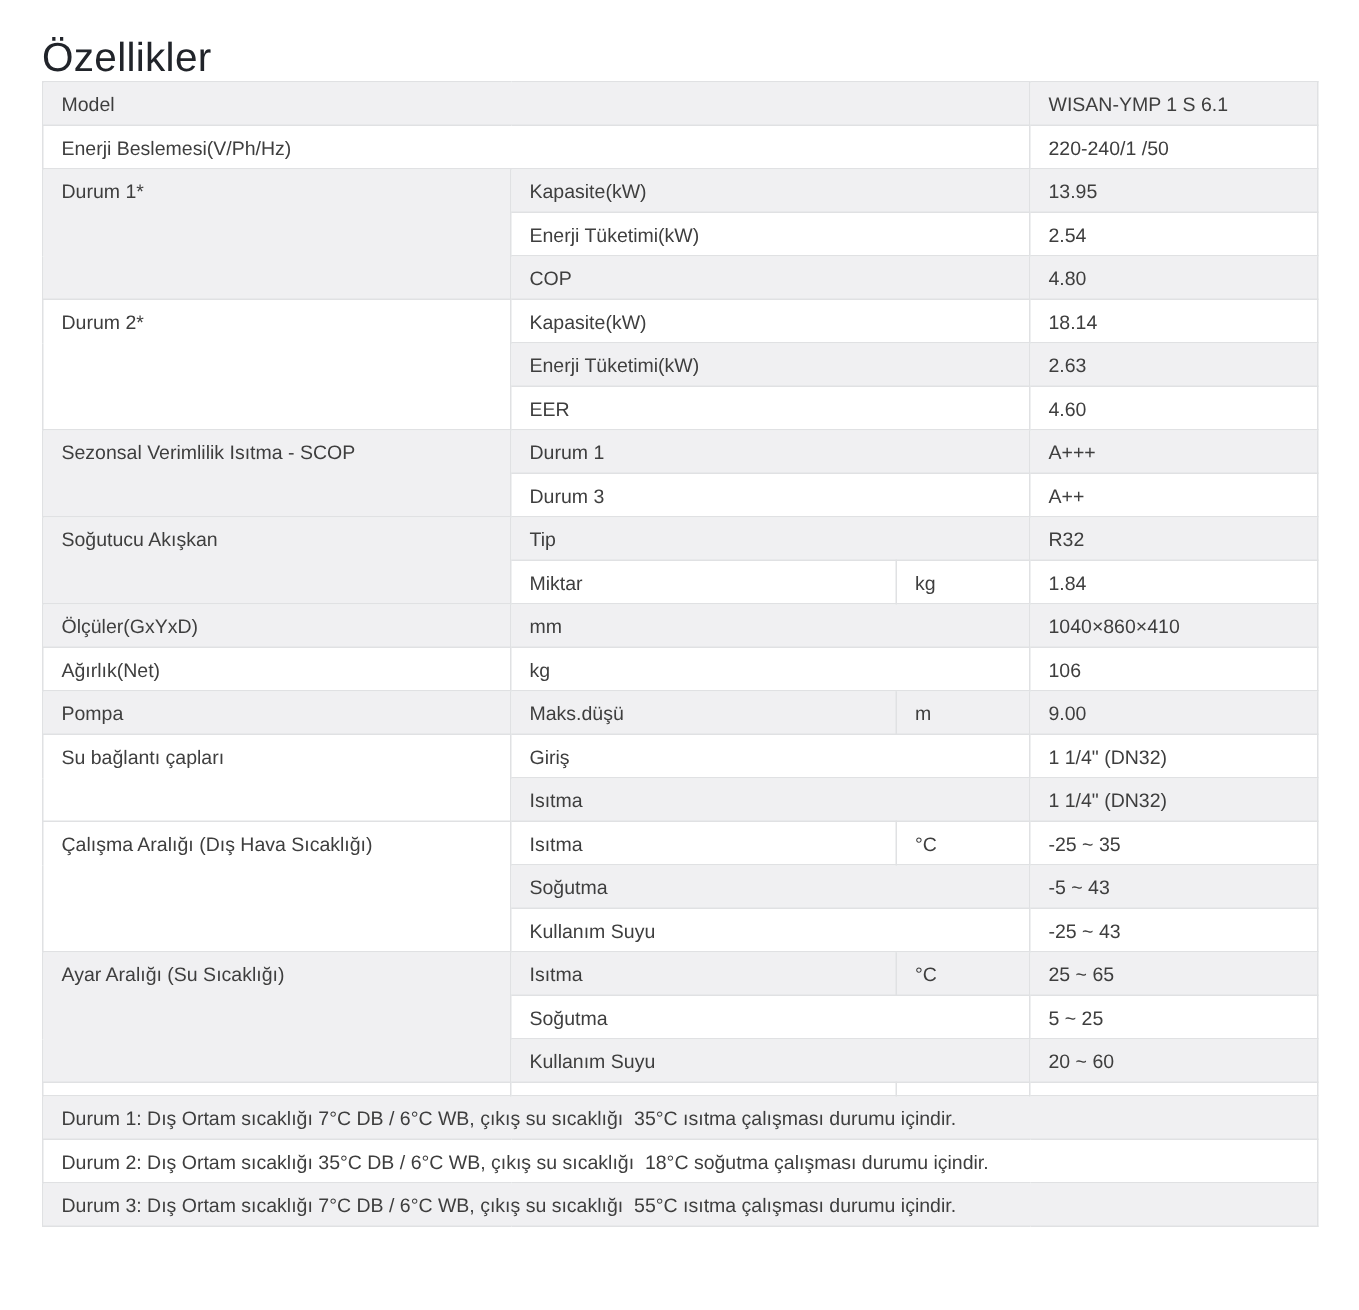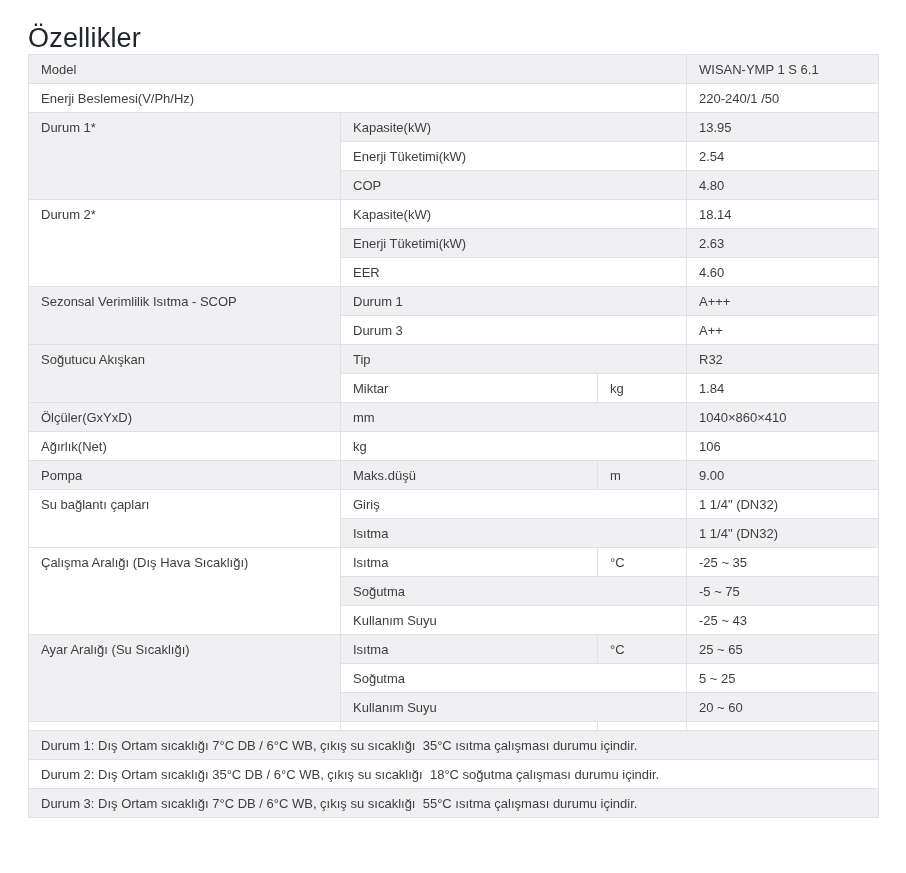--- a/index.html
+++ b/index.html
@@ -136,21 +136,21 @@
       </tr>
 
       <tr>
         <td class="group" rowspan="3">Çalışma Aralığı (Dış Hava Sıcaklığı)</td>
         <td>Isıtma</td>
         <td>°C</td>
         <td>-25 ~ 35</td>
       </tr>
       <tr>
         <td class="g" colspan="2">Soğutma</td>
-        <td class="g">-5 ~ 75</td>
+        <td class="g">-5 ~ 43</td>
       </tr>
       <tr>
         <td colspan="2">Kullanım Suyu</td>
         <td>-25 ~ 43</td>
       </tr>
 
       <tr>
         <td class="g group" rowspan="3">Ayar Aralığı (Su Sıcaklığı)</td>
         <td class="g">Isıtma</td>
         <td class="g">°C</td>

